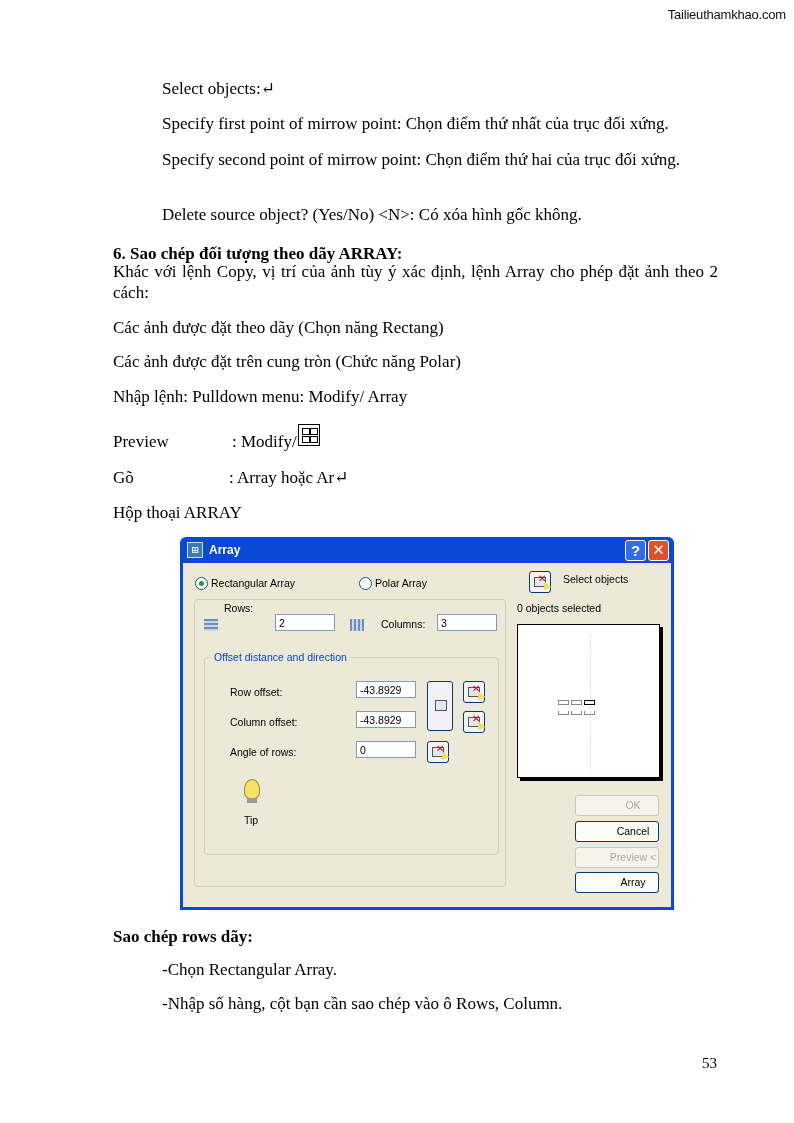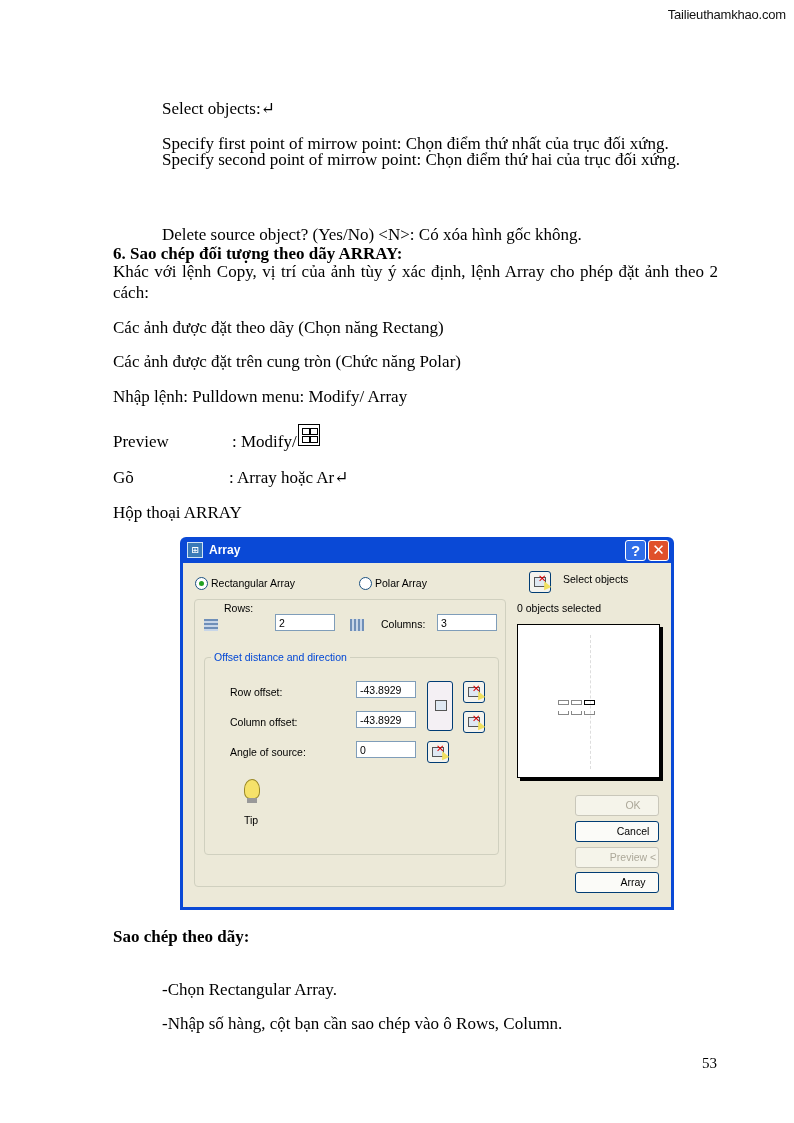--- a/index.html
+++ b/index.html
@@ -1,21 +1,21 @@
 <!DOCTYPE html>
 <html><head>
 <meta charset="utf-8">
 <style>
   html, body { margin: 0; padding: 0; }
   body { width: 794px; height: 1123px; background: #ffffff; position: relative; overflow: hidden;
          font-family: "Liberation Serif", "DejaVu Serif", serif; color: #000; }
   .watermark { position: absolute; right: 8px; top: 7px; font-family: "Liberation Sans", "DejaVu Sans", sans-serif;
                font-size: 13px; color: #111; letter-spacing: -0.2px; }
   .p { position: absolute; font-size: 17px; line-height: 20px; white-space: nowrap; }
-  .indent { left: 162px; margin-top: 20px; }
+  .indent { left: 162px; }
   .left { left: 113px; }
   .justify { position: absolute; left: 113px; width: 605px; font-size: 17px; line-height: 21px; text-align: justify; }
   .justify.ind { text-indent: 49px; }
   .bold { font-weight: bold; }
   .tb-icon { display: inline-block; width: 20px; height: 20px; border: 1px solid #000; vertical-align: top;
              position: relative; top: -8px; margin-left: 1px; background: #fff; }
   .tb-icon i { position: absolute; width: 6px; height: 5px; border: 1px solid #000; }
   .page-num { position: absolute; left: 702px; top: 1055px; font-size: 15px; }
 
   
@@ -107,21 +107,21 @@
     <div class="lbl" style="left:198px; top:55px">Columns:</div>
     <div class="input" style="left:254px; top:51px; width:60px">3</div>
 
     <div class="panel" style="left:21px; top:94px; width:293px; height:196px"></div>
     <div class="group-title" style="left:28px; top:88px">Offset distance and direction</div>
 
     <div class="lbl" style="left:47px; top:123px">Row offset:</div>
     <div class="input" style="left:173px; top:118px; width:60px">-43.8929</div>
     <div class="lbl" style="left:47px; top:153px">Column offset:</div>
     <div class="input" style="left:173px; top:148px; width:60px">-43.8929</div>
-    <div class="lbl" style="left:47px; top:183px">Angle of source:</div>
+    <div class="lbl" style="left:47px; top:183px">Angle of rows:</div>
     <div class="input" style="left:173px; top:178px; width:60px">0</div>
 
     <div class="bigpick" style="left:244px; top:118px">
         <div class="box" style="position:absolute; left:7px; top:18px; width:10px; height:9px; border:1px solid #555; background:#dfe8f2"></div>
       </div>
     <div class="pick" style="left:280px; top:118px">
         <div class="box"></div>
         <div class="x">✕</div>
         <div class="cur"></div>
       </div>
@@ -150,17 +150,17 @@
       <div class="mini2" style="left:66px; top:86px"></div>
     </div>
 
     <div class="btn disabled" style="left:392px; top:232px">OK</div>
     <div class="btn" style="left:392px; top:258px">Cancel</div>
     <div class="btn disabled" style="left:392px; top:284px">Preview &lt;</div>
     <div class="btn" style="left:392px; top:309px">Array</div>
   </div>
 </div>
 
-<div class="p left bold" style="top:927px">Sao chép theo dãy:</div>
+<div class="p left bold" style="top:927px">Sao chép rows dãy:</div>
 <div class="p indent" style="top:960px">-Chọn Rectangular Array.</div>
 <div class="p indent" style="top:994px">-Nhập số hàng, cột bạn cần sao chép vào ô Rows, Column.</div>
 
 <div class="page-num">53</div>
 
 </body></html>

